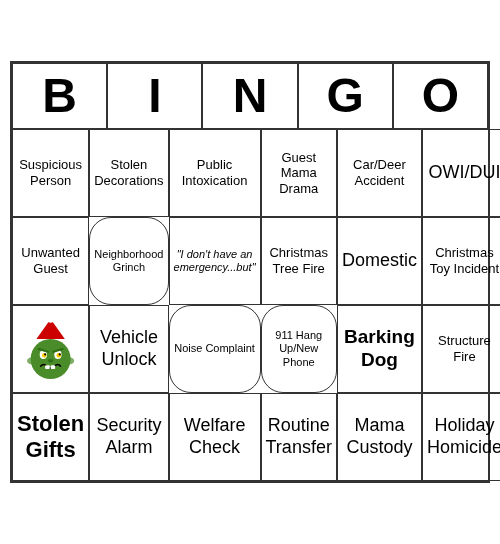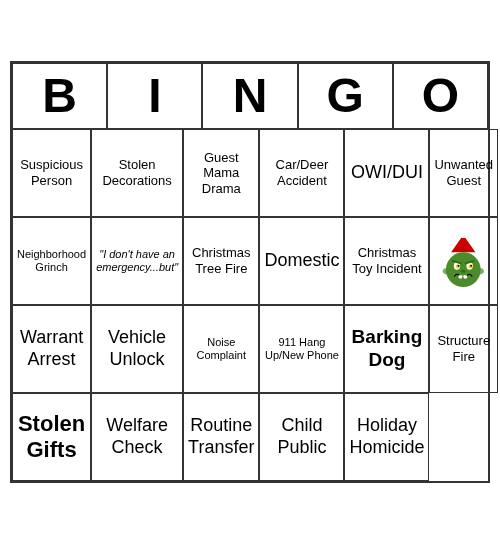--- a/index.html
+++ b/index.html
@@ -48,20 +48,21 @@
     .bingo-cell.large-text {
       font-size: 18px;
       font-weight: normal;
     }
     .bingo-cell.xl-text {
       font-size: 19px;
       font-weight: bold;
     }
     .bingo-cell.small-text {
       font-size: 11px;
+      border-radius: 22px;
     }
     .bingo-cell.italic-text {
       font-size: 11px;
       font-style: italic;
     }
     .bingo-cell.stolen-gifts {
       font-size: 22px;
       font-weight: bold;
     }
     .grinch-cell {
@@ -79,20 +80,23 @@
     <div class="bingo-header-cell">G</div>
     <div class="bingo-header-cell">O</div>
   </div>
   <div class="bingo-grid">
 
     <div class="bingo-cell">
       <span>Suspicious Person</span>
     </div>
     <div class="bingo-cell">
       <span>Stolen Decorations</span>
+    </div>
+    <div class="bingo-cell">
+      <span>Public Intoxication</span>
     </div>
     <div class="bingo-cell">
       <span>Guest Mama Drama</span>
     </div>
     <div class="bingo-cell">
       <span>Car/Deer Accident</span>
     </div>
 
     <div class="bingo-cell large-text">
       <span>OWI/DUI</span>
@@ -141,48 +145,48 @@
         <rect x="37" y="55" width="5" height="4" rx="1" fill="white"></rect>
 
         <ellipse cx="17" cy="50" rx="6" ry="4" fill="#4a8c2a" opacity="0.7"></ellipse>
         <ellipse cx="57" cy="50" rx="6" ry="4" fill="#4a8c2a" opacity="0.7"></ellipse>
 
         <line x1="24" y1="37" x2="34" y2="40" stroke="#2d6e14" stroke-width="2.5" stroke-linecap="round"></line>
         <line x1="50" y1="37" x2="40" y2="40" stroke="#2d6e14" stroke-width="2.5" stroke-linecap="round"></line>
       </svg>
     </div>
     <div class="bingo-cell large-text">
-      <span>Warrant Arrest</span>
-    </div>
-    <div class="bingo-cell large-text">
       <span>Vehicle Unlock</span>
     </div>
 
     <div class="bingo-cell small-text">
       <span>Noise Complaint</span>
     </div>
     <div class="bingo-cell small-text">
       <span>911 Hang Up/New Phone</span>
     </div>
     <div class="bingo-cell xl-text">
       <span>Barking Dog</span>
     </div>
     <div class="bingo-cell">
       <span>Structure Fire</span>
     </div>
     <div class="bingo-cell stolen-gifts">
       <span>Stolen Gifts</span>
     </div>
 
     <div class="bingo-cell large-text">
+      <span>Security Alarm</span>
+    </div>
+    <div class="bingo-cell large-text">
       <span>Welfare Check</span>
     </div>
     <div class="bingo-cell large-text">
       <span>Routine Transfer</span>
     </div>
     <div class="bingo-cell large-text">
-      <span>Child Public</span>
+      <span>Mama Custody</span>
     </div>
     <div class="bingo-cell large-text">
       <span>Holiday Homicide</span>
     </div>
   </div>
 </div>
 
 </body></html>

